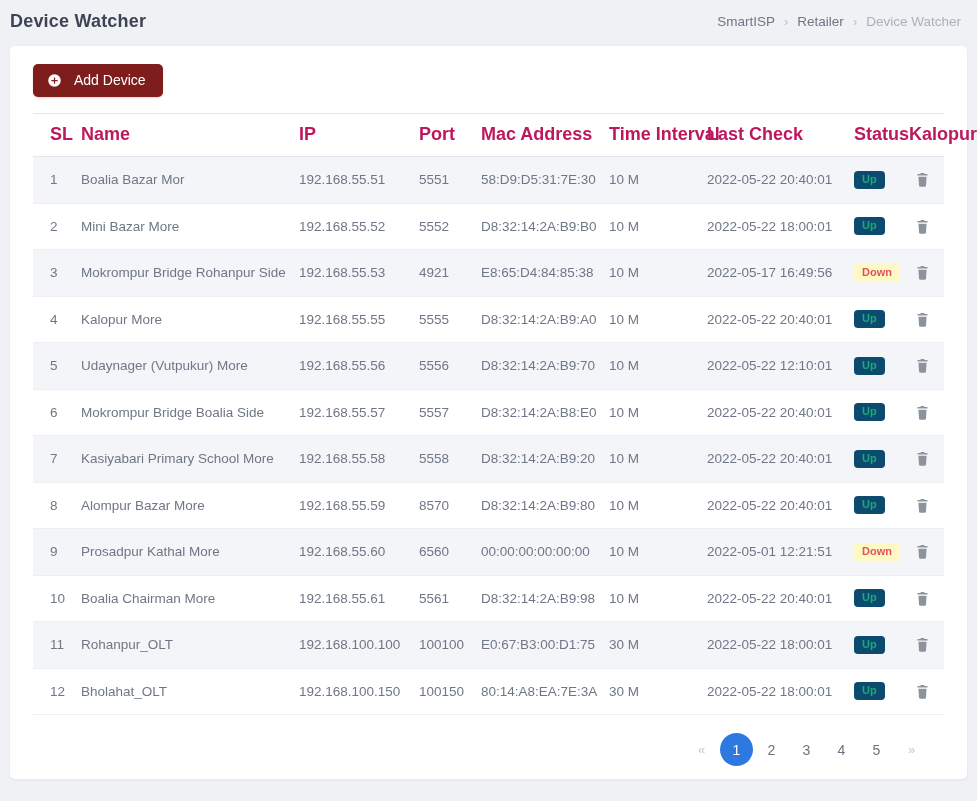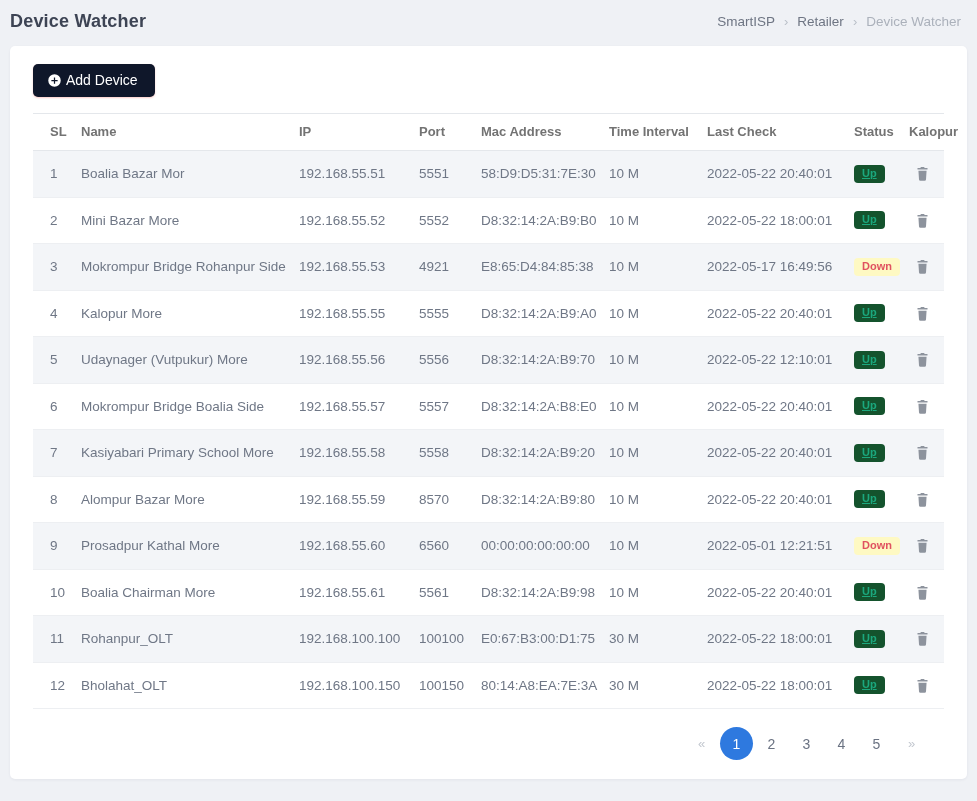--- a/index.html
+++ b/index.html
@@ -27,34 +27,34 @@
     margin: 2px 10px 0;
     height: 733px;
     background: #ffffff;
     border-radius: 5px;
     box-shadow: 0 1px 3px rgba(30,40,60,.06);
     padding: 18px 23px 0;
   }
 
   
   .add-btn {
-    display: inline-flex; align-items: center; gap: 4px;
-    background: #0f172a; color: #fff;
+    display: inline-flex; align-items: center; gap: 12px;
+    background: #7f1d1d; color: #fff;
     border: none; border-radius: 5px;
     padding: 8px 17px 9px 14px;
     font-size: 14px; font-family: inherit;
     cursor: pointer;
     box-shadow: 0 1px 2px rgba(240,105,95,.35);
   }
   .add-btn svg { display: block; }
 
   
   table { width: 100%; border-collapse: collapse; table-layout: fixed; margin-top: 16px; }
   thead th {
-    text-align: left; font-size: 13px; font-weight: 600; color: #737373;
+    text-align: left; font-size: 18px; font-weight: 600; color: #be185d;
     padding: 10px 8px 11px;
     border-top: 1px solid #e4e7eb;
     border-bottom: 1px solid #e4e7eb;
     white-space: nowrap;
   }
   thead th:first-child, tbody td:first-child { padding-left: 17px; }
   tbody td {
     font-size: 13.5px; color: #6f7786;
     padding: 0 8px; height: 46.5px;
     border-bottom: 1px solid #edeff2;
@@ -62,21 +62,21 @@
   }
   tbody tr:nth-child(odd) { background: #f3f5f8; }
 
   .badge {
     display: inline-block;
     padding: 3px 8px 4px;
     border-radius: 4px;
     font-size: 11px; font-weight: 700;
     line-height: 1;
   }
-  .badge.up   { background: #14532d; color: #1ba87d; text-decoration: underline; }
+  .badge.up   { background: #0c4a6e; color: #1ba87d; }
   .badge.down { background: #fef9c3; color: #e05260; }
 
   .trash-btn { background: none; border: none; padding: 3px 4px; cursor: pointer; margin-left: 2px; }
   .trash-btn svg { display: block; fill: #8d939d; }
 
   
   .pagination {
     display: flex; justify-content: flex-end; align-items: center;
     gap: 2px; margin: 18px 16px 0 0;
   }

